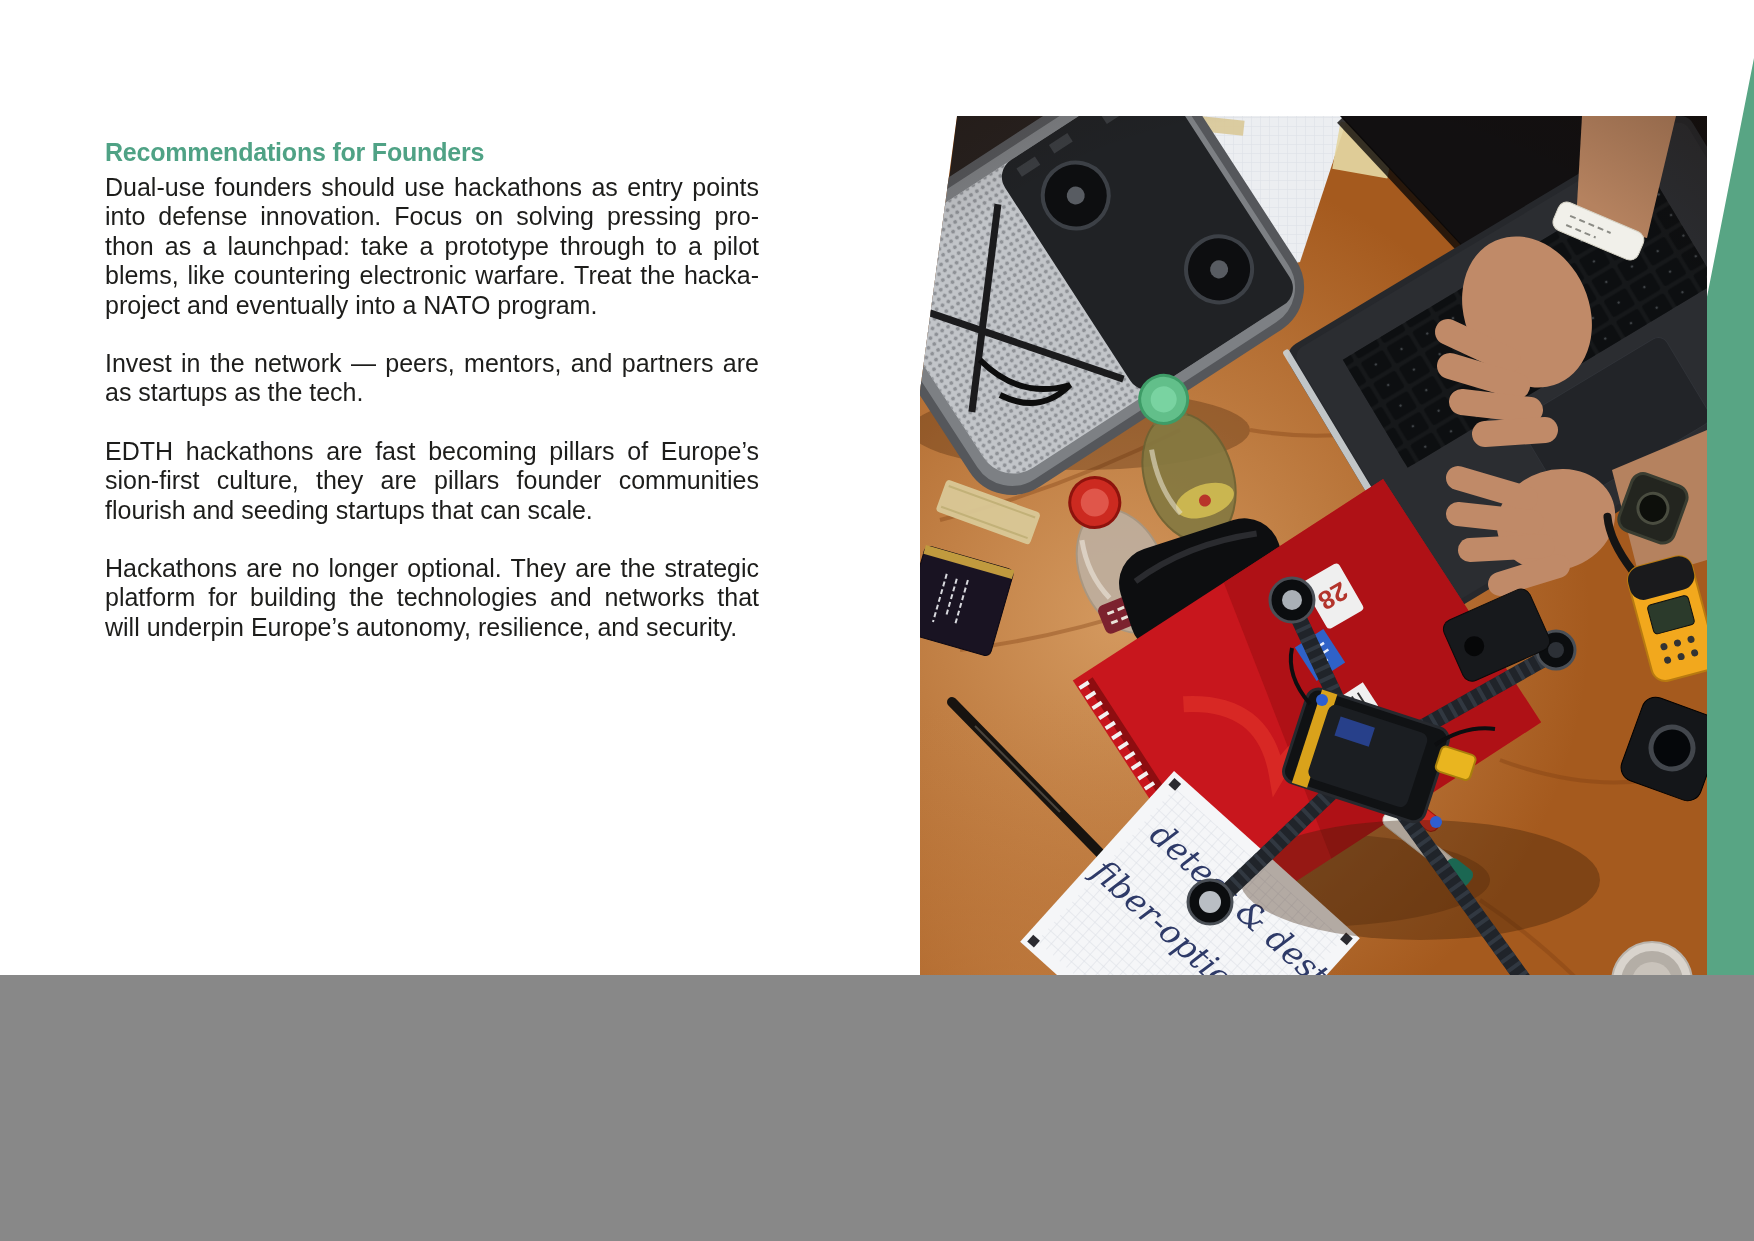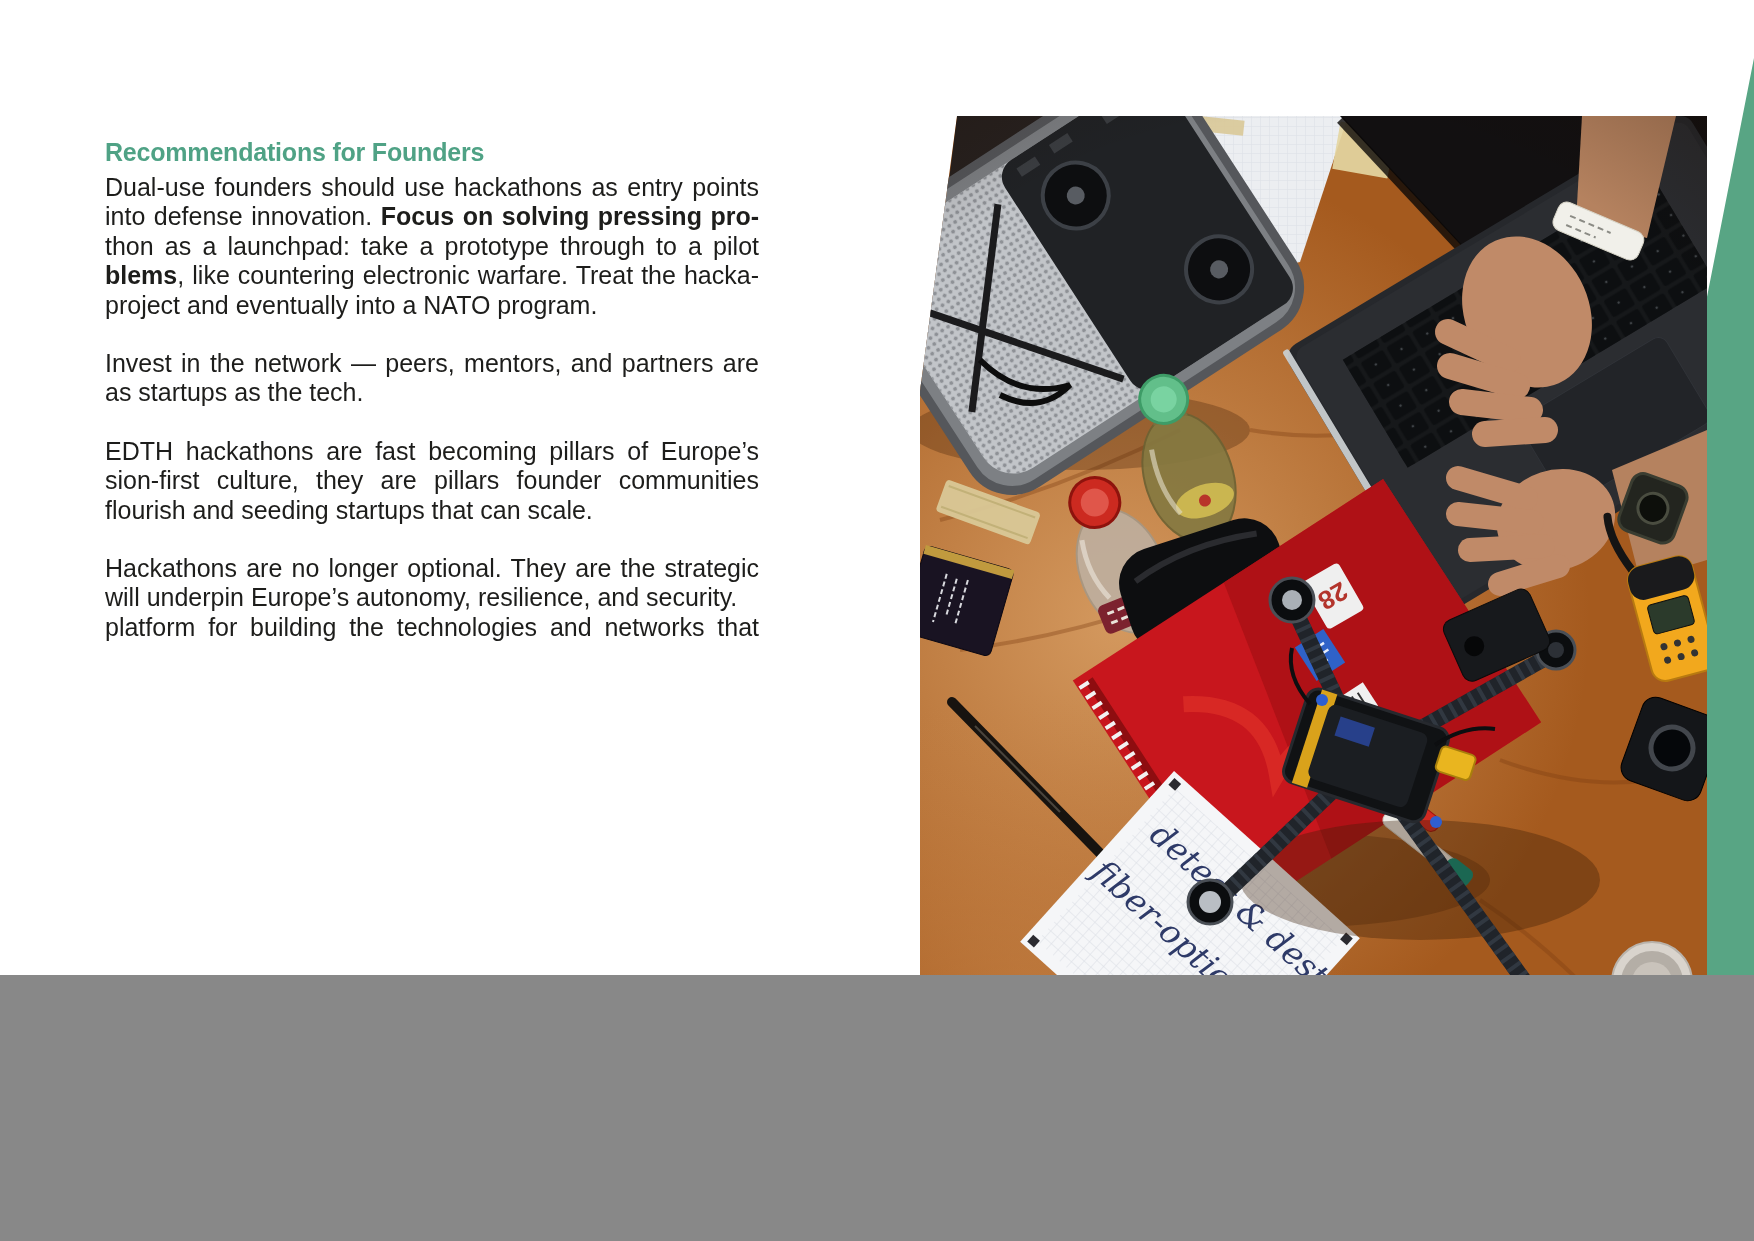--- a/index.html
+++ b/index.html
@@ -7,21 +7,21 @@
     --text:#1d1d1b; --page:#ffffff;
   }
   html,body{margin:0;padding:0;background:#888;}
   .page{position:relative;width:1754px;height:975px;overflow:hidden;
         background:var(--page);font-family:"Liberation Sans","DejaVu Sans",sans-serif;}
   .article{position:absolute;left:105px;top:138px;width:654px;color:var(--text);}
   .article h2{margin:0 0 6px 0;font-size:25px;font-weight:700;color:var(--heading);letter-spacing:-.2px;}
   .para{margin:0 0 29px 0;}
   .line{font-size:25px;line-height:29.4px;text-align:justify;text-align-last:justify;text-justify:inter-word;}
   .line.lastline{text-align-last:left;}
-  .b{font-weight:700;}
+  .b{font-weight:400;}
   .pageno{position:absolute;left:856px;top:1157px;width:44px;text-align:center;
           font-size:18px;font-weight:700;color:#000000;}
   svg.art{position:absolute;left:0;top:0;}
   .hand-text{font-family:"DejaVu Serif",serif;font-style:italic;fill:#2e3a68;}
 </style>
 </head>
 <body>
 
 <div class="page">
 
@@ -39,22 +39,22 @@
           <div class="line"><span>Invest in the network — peers, mentors, and partners are</span></div>
           <div class="line lastline"><span>as startups as the tech.</span></div>
         </div>
         <div class="para">
           <div class="line"><span>EDTH hackathons are fast becoming pillars of Europe’s</span></div>
           <div class="line"><span>sion-first culture, they are pillars founder communities</span></div>
           <div class="line lastline"><span>flourish and seeding startups that can scale.</span></div>
         </div>
         <div class="para">
           <div class="line"><span>Hackathons are no longer optional. They are the strategic</span></div>
+          <div class="line"><span>platform for building the technologies and networks that</span></div>
           <div class="line lastline"><span>will underpin Europe’s autonomy, resilience, and security.</span></div>
-          <div class="line"><span>platform for building the technologies and networks that</span></div>
         </div>
       </div>
   </section>
 
   <div class="pageno">29</div>
 
   <svg class="art" width="1754" height="1241" viewBox="0 0 1754 1241">
     <defs>
       <clipPath id="photoClip">
         <polygon points="957,116 1707,116 1707,1157 1123,1157 1097,1241 920,1241 920,391"></polygon>

